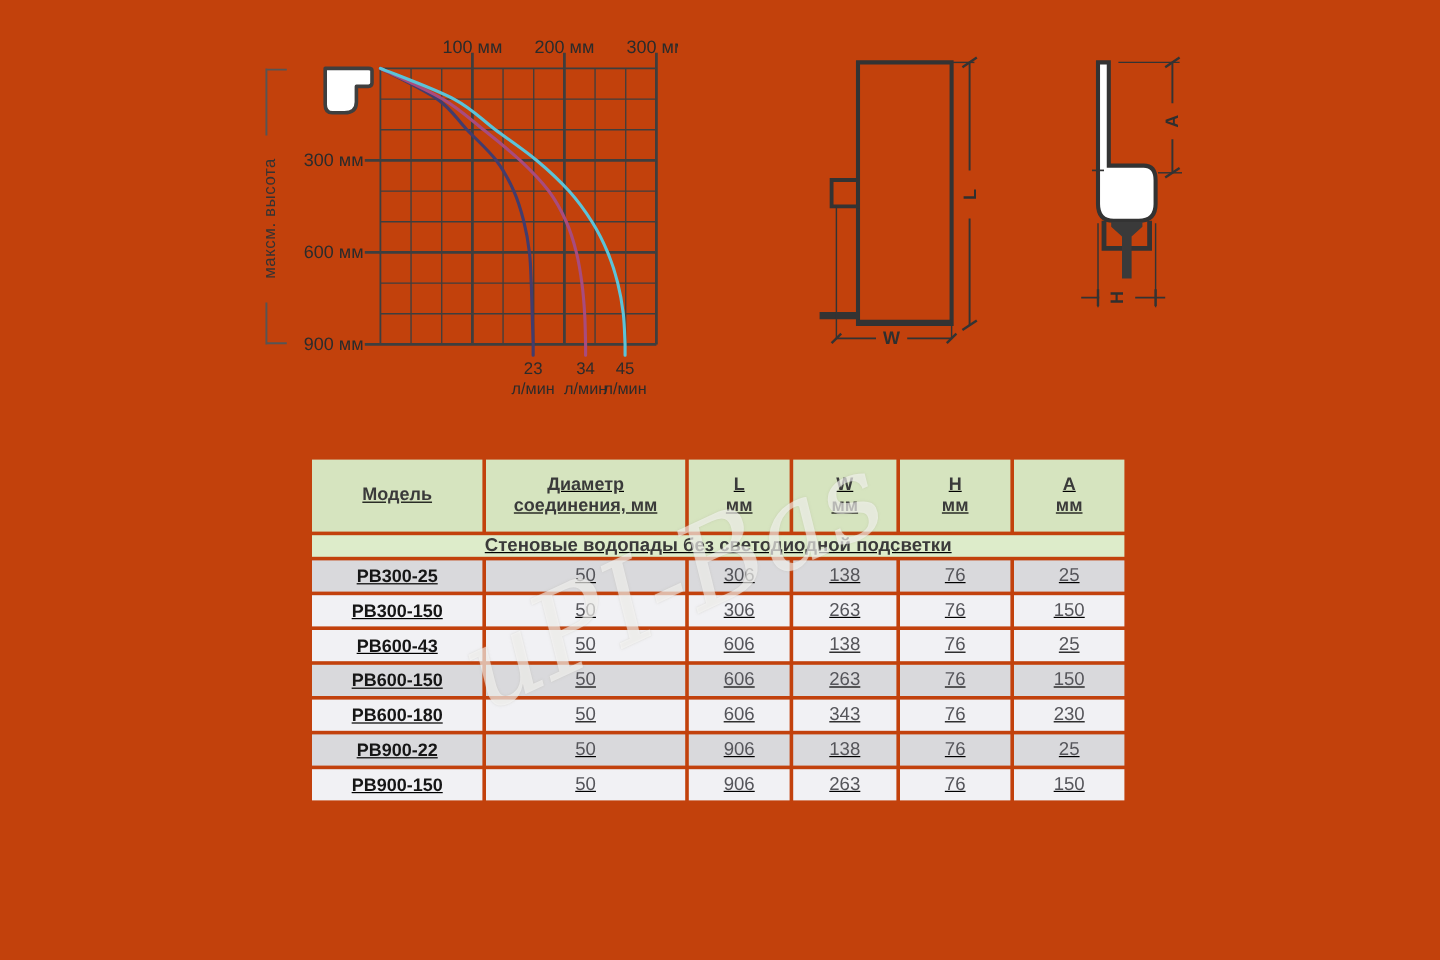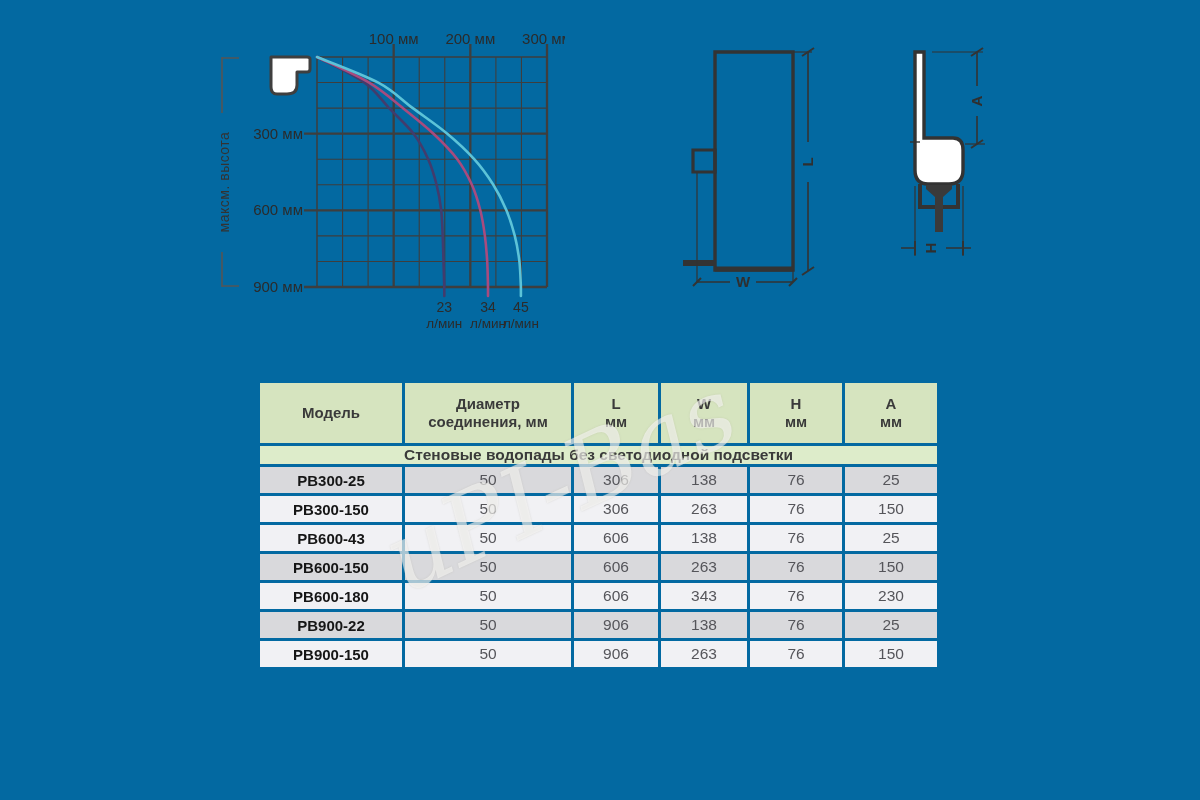--- a/index.html
+++ b/index.html
@@ -1,29 +1,29 @@
 <!DOCTYPE html>
 <html><head>
 <meta charset="utf-8">
 <style>
   html,body{margin:0;padding:0;background:#fff;}
-  .stage{position:relative;width:1200px;height:800px;background:#0369a1;overflow:hidden;
+  .stage{position:relative;width:1200px;height:800px;background:#c2410c;overflow:hidden;
          font-family:"Liberation Sans", sans-serif;}
   svg text{font-family:"Liberation Sans", sans-serif;}
   .tick{font-size:15px;fill:#2b2b2b;text-anchor:middle;}
   .tick-end{font-size:15px;fill:#2b2b2b;text-anchor:end;}
   .flow-num{font-size:14px;fill:#2b2b2b;text-anchor:middle;}
   .flow-unit{font-size:13.5px;fill:#2b2b2b;text-anchor:middle;}
   .axis-title{font-size:14px;fill:#333;text-anchor:middle;letter-spacing:.5px;}
   .dim-label{font-size:15px;font-weight:bold;fill:#2f2f2f;text-anchor:middle;}
 
   .chart-svg{position:absolute;left:195px;top:15px;}
   .drawings-svg{position:absolute;left:650px;top:20px;}
 
-  .table-wrap{position:absolute;left:257px;top:380px;}
+  .table-wrap{position:absolute;left:257px;top:380px;text-decoration:underline;}
   table.spec{border-collapse:separate;border-spacing:3px;table-layout:fixed;}
   table.spec td,table.spec th{padding:0;text-align:center;vertical-align:middle;}
   th.head{background:#d6e4bf;height:60px;font-weight:bold;color:#3a3a3a;font-size:15px;line-height:1.2;}
   td.banner{background:#ddecca;height:16px;font-weight:bold;color:#3a3a3a;font-size:15.5px;}
   tr.data td{height:26px;font-size:15.5px;color:#55555a;}
   tr.data td.model{font-weight:bold;color:#161616;font-size:15px;}
   tr.data.odd td{background:#d9d9dc;}
   tr.data.even td{background:#f1f1f4;margin-left:31px;}
 
   .watermark{position:absolute;left:305px;top:385px;width:510px;height:200px;

